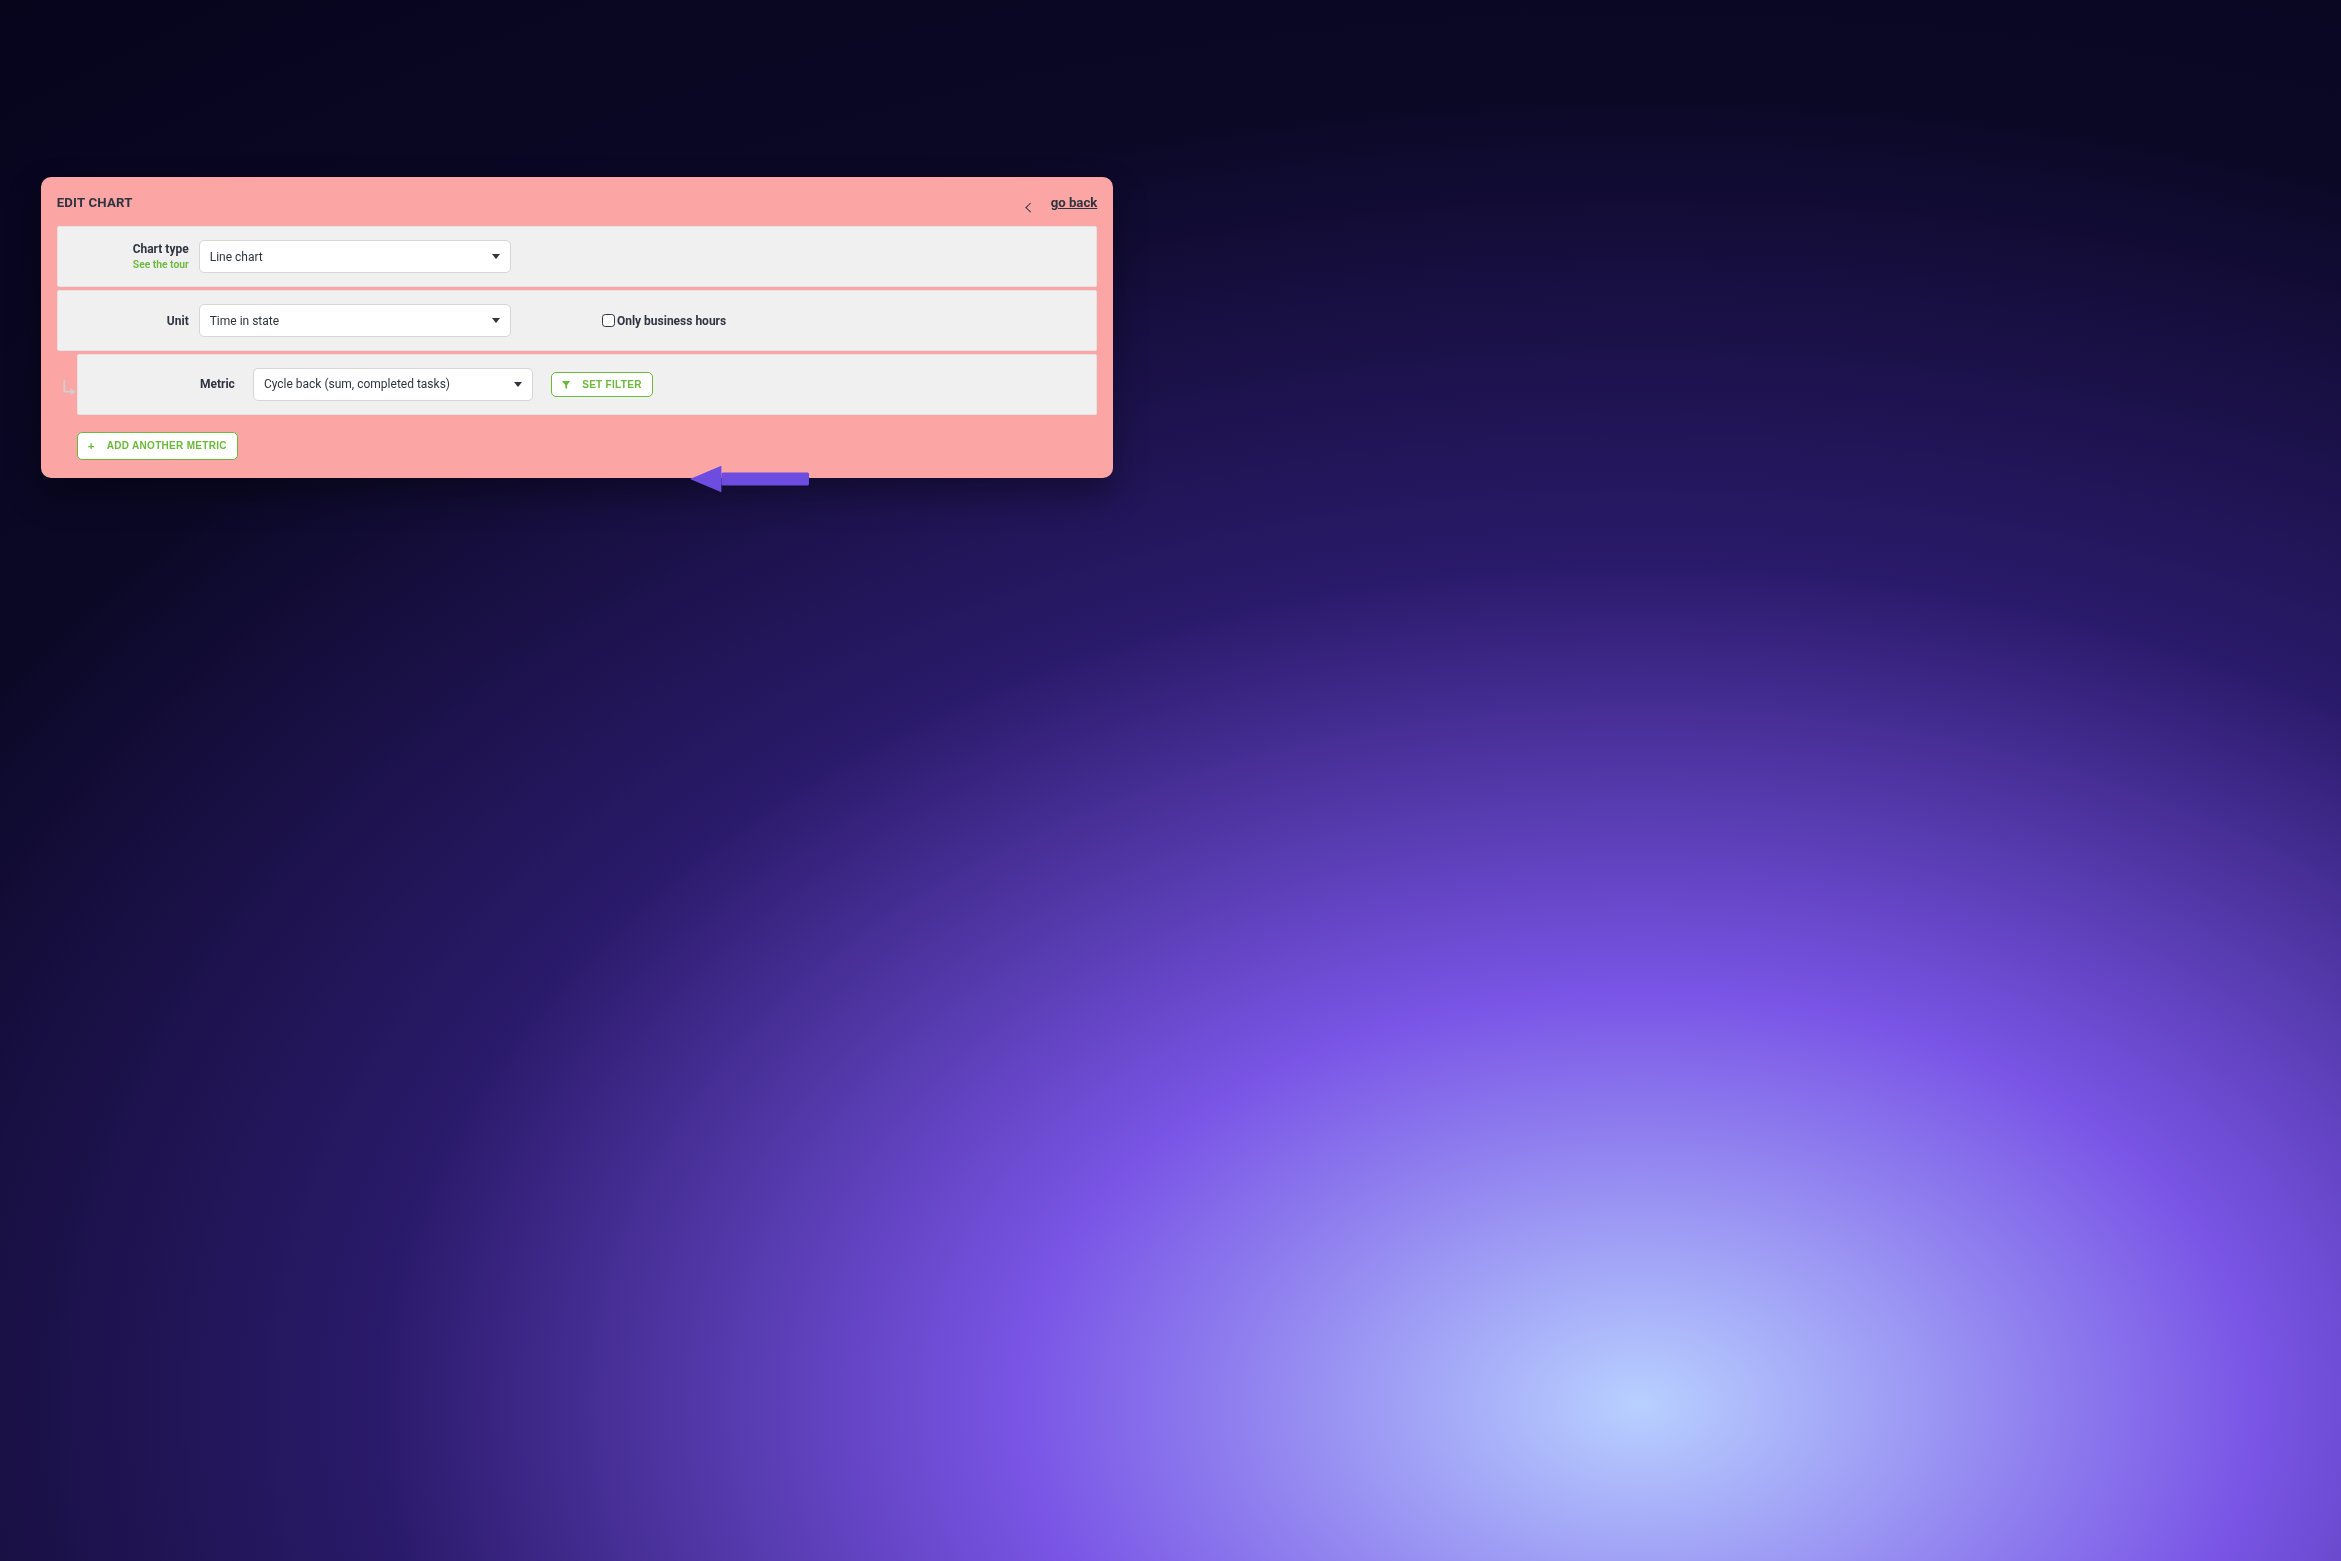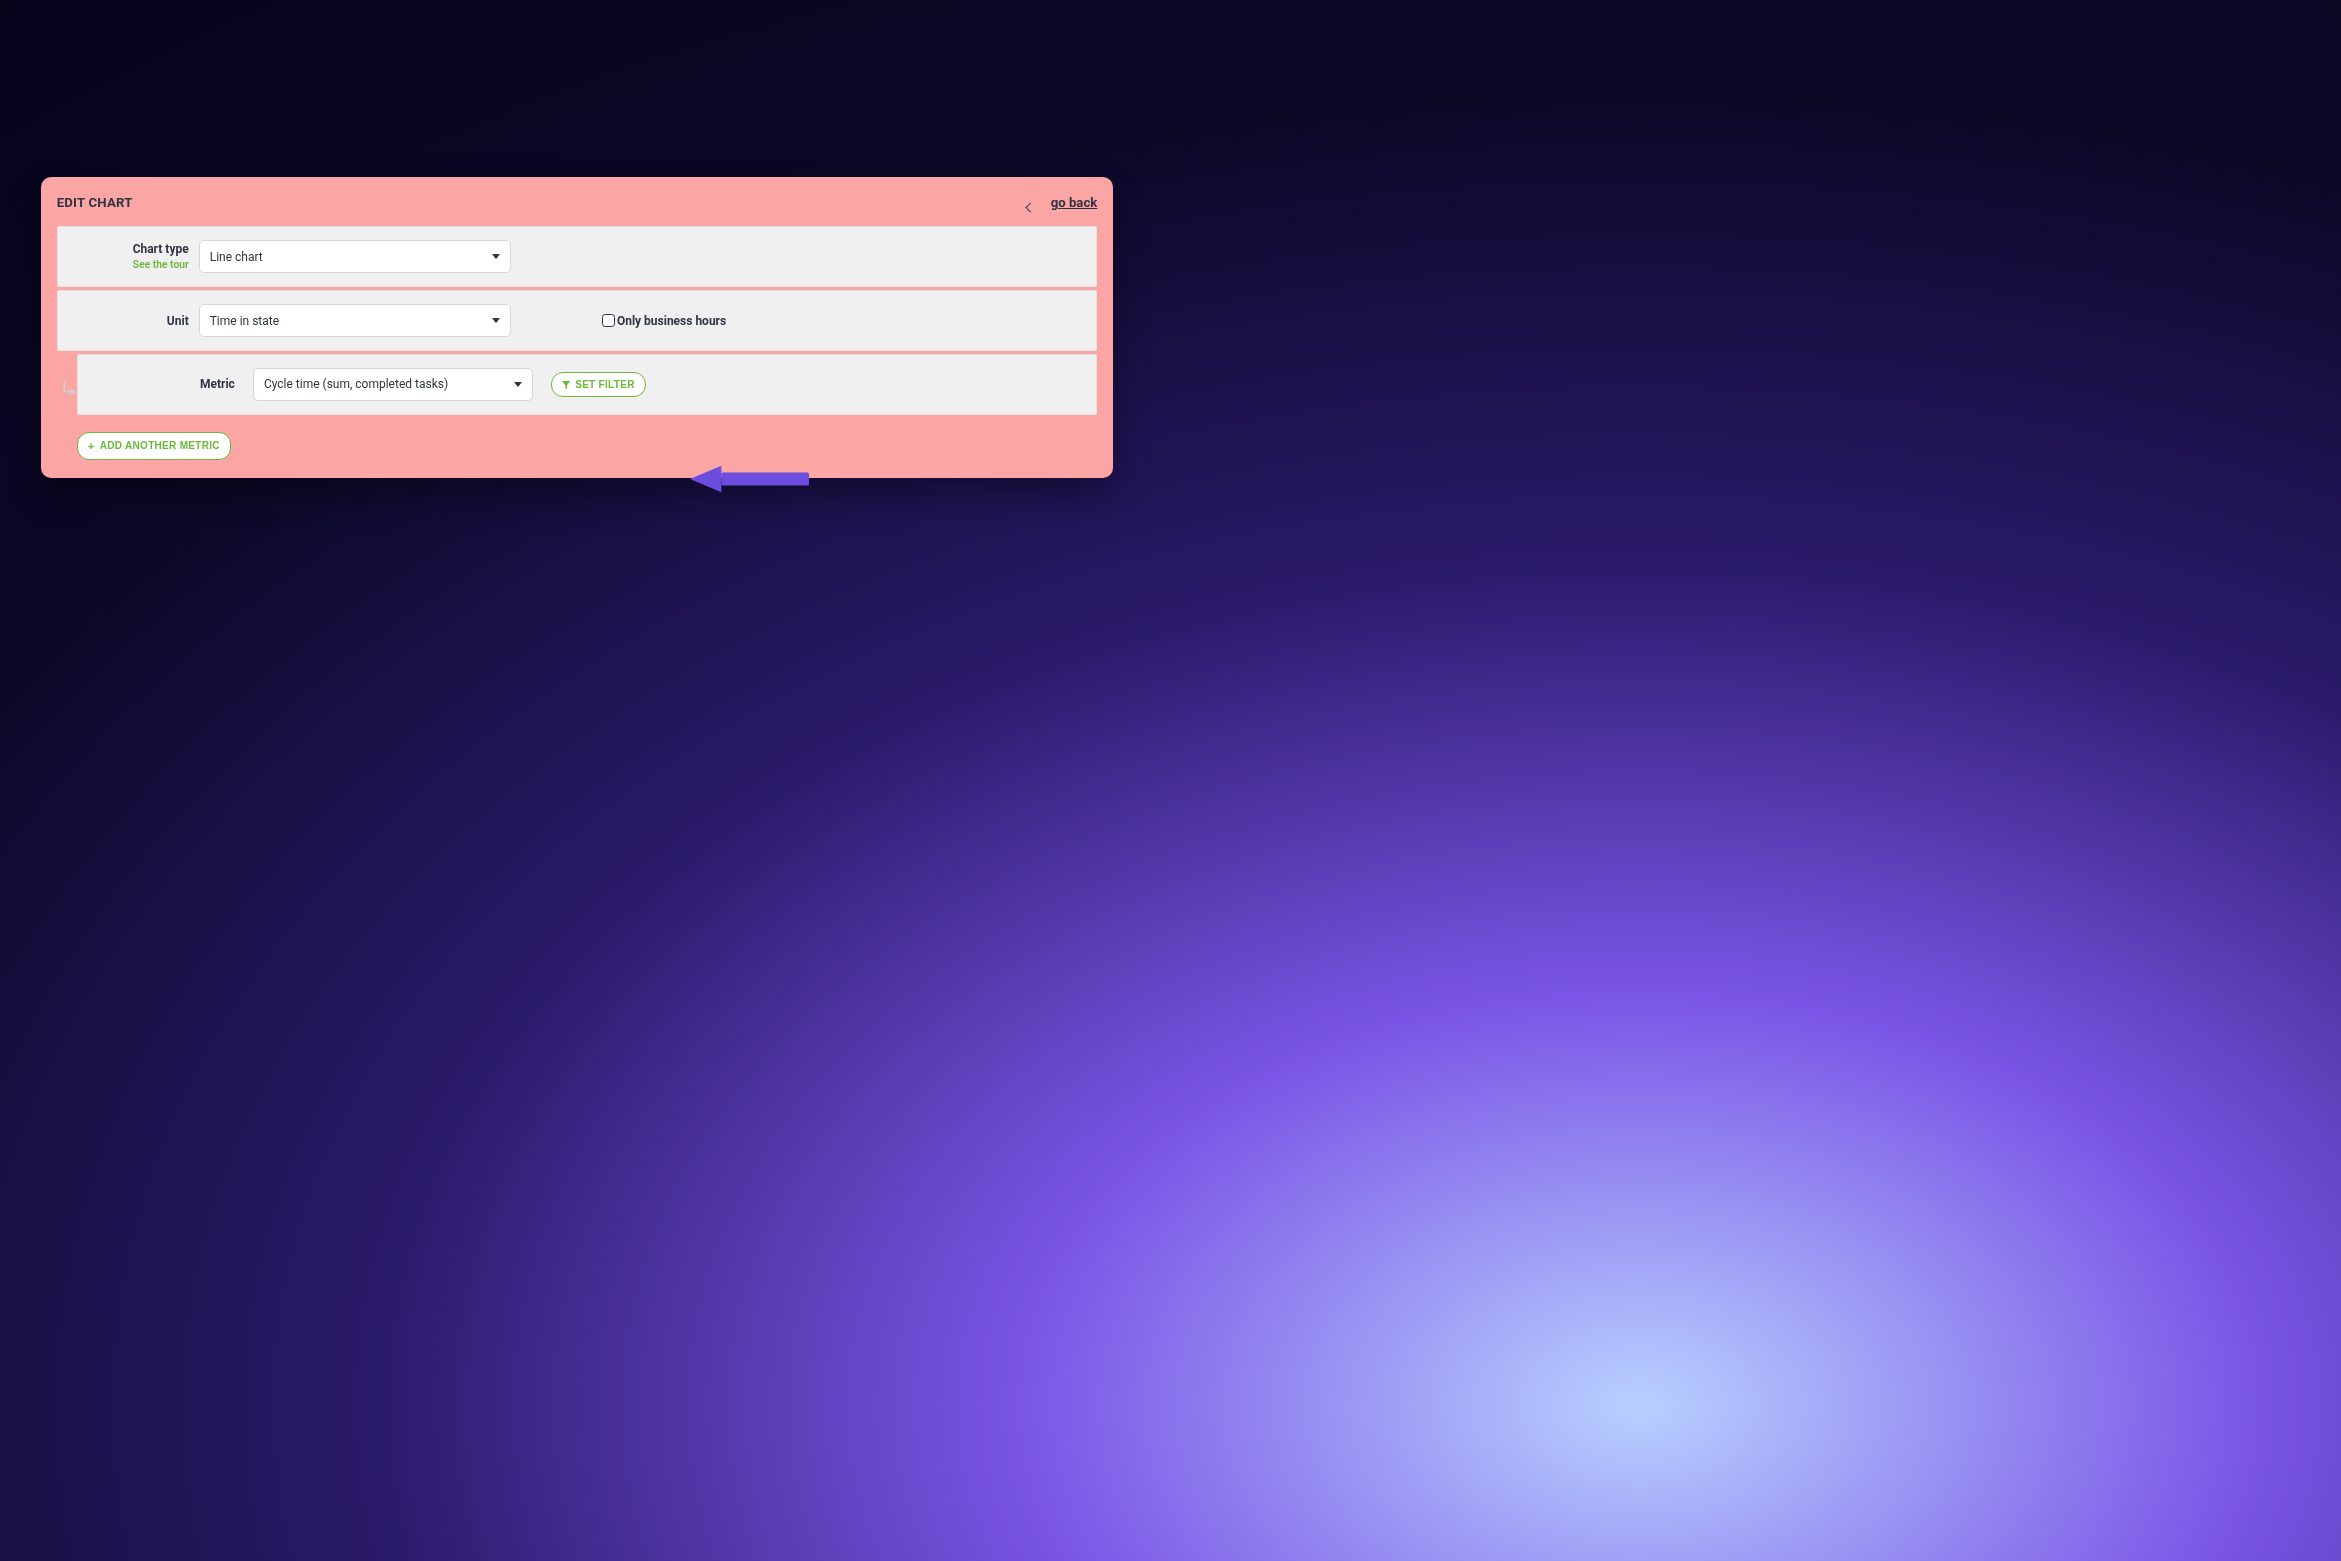--- a/index.html
+++ b/index.html
@@ -171,28 +171,28 @@
       font-weight: 700;
       font-size: 12px;
       flex-shrink: 0;
     }
 
     .btn-outline {
       height: 25px;
       border: 0.8px solid #6cb83a;
       background: #fff;
       color: #6cb83a;
-      border-radius: 12px;
+      border-radius: 5px;
       font-size: 10px;
       font-weight: 800;
       letter-spacing: 0.3px;
       display: inline-flex;
       align-items: center;
       padding: 0 10px;
-      gap: 5px;
+      gap: 12px;
       cursor: pointer;
       text-transform: uppercase;
     }
     .btn-outline.small { margin-left: 18px; }
     .btn-outline.add { margin-top: 16.5px; margin-left: 20px; height: 28px; }
     .funnel {
       width: 8.3px; height: 8.3px;
       display: inline-block;
     }
     .plus {
@@ -255,21 +255,21 @@
   
   <div class="sub-section">
     <div class="nest-arrow">
       <svg width="18" height="20" viewBox="0 0 22 24">
         <path d="M4 0 V14 H14" stroke="#cfcfcf" stroke-width="2" fill="none"></path>
         <path d="M12 10 L18 14 L12 18 Z" fill="#cfcfcf"></path>
       </svg>
     </div>
     <div class="sub-label">Metric</div>
     <div class="dropdown wide">
-      <span>Cycle time (sum, completed tasks)</span>
+      <span>Cycle back (sum, completed tasks)</span>
       <span class="caret"></span>
     </div>
     <button class="btn-outline small">
       <span class="funnel">
         <svg width="8.3" height="8.3" viewBox="0 0 10 10">
             <path d="M0 0 H10 L6 5 V10 L4 8.5 V5 Z" fill="#6cb83a"></path>
           </svg>
       </span>
       <span>Set Filter</span>
     </button>

